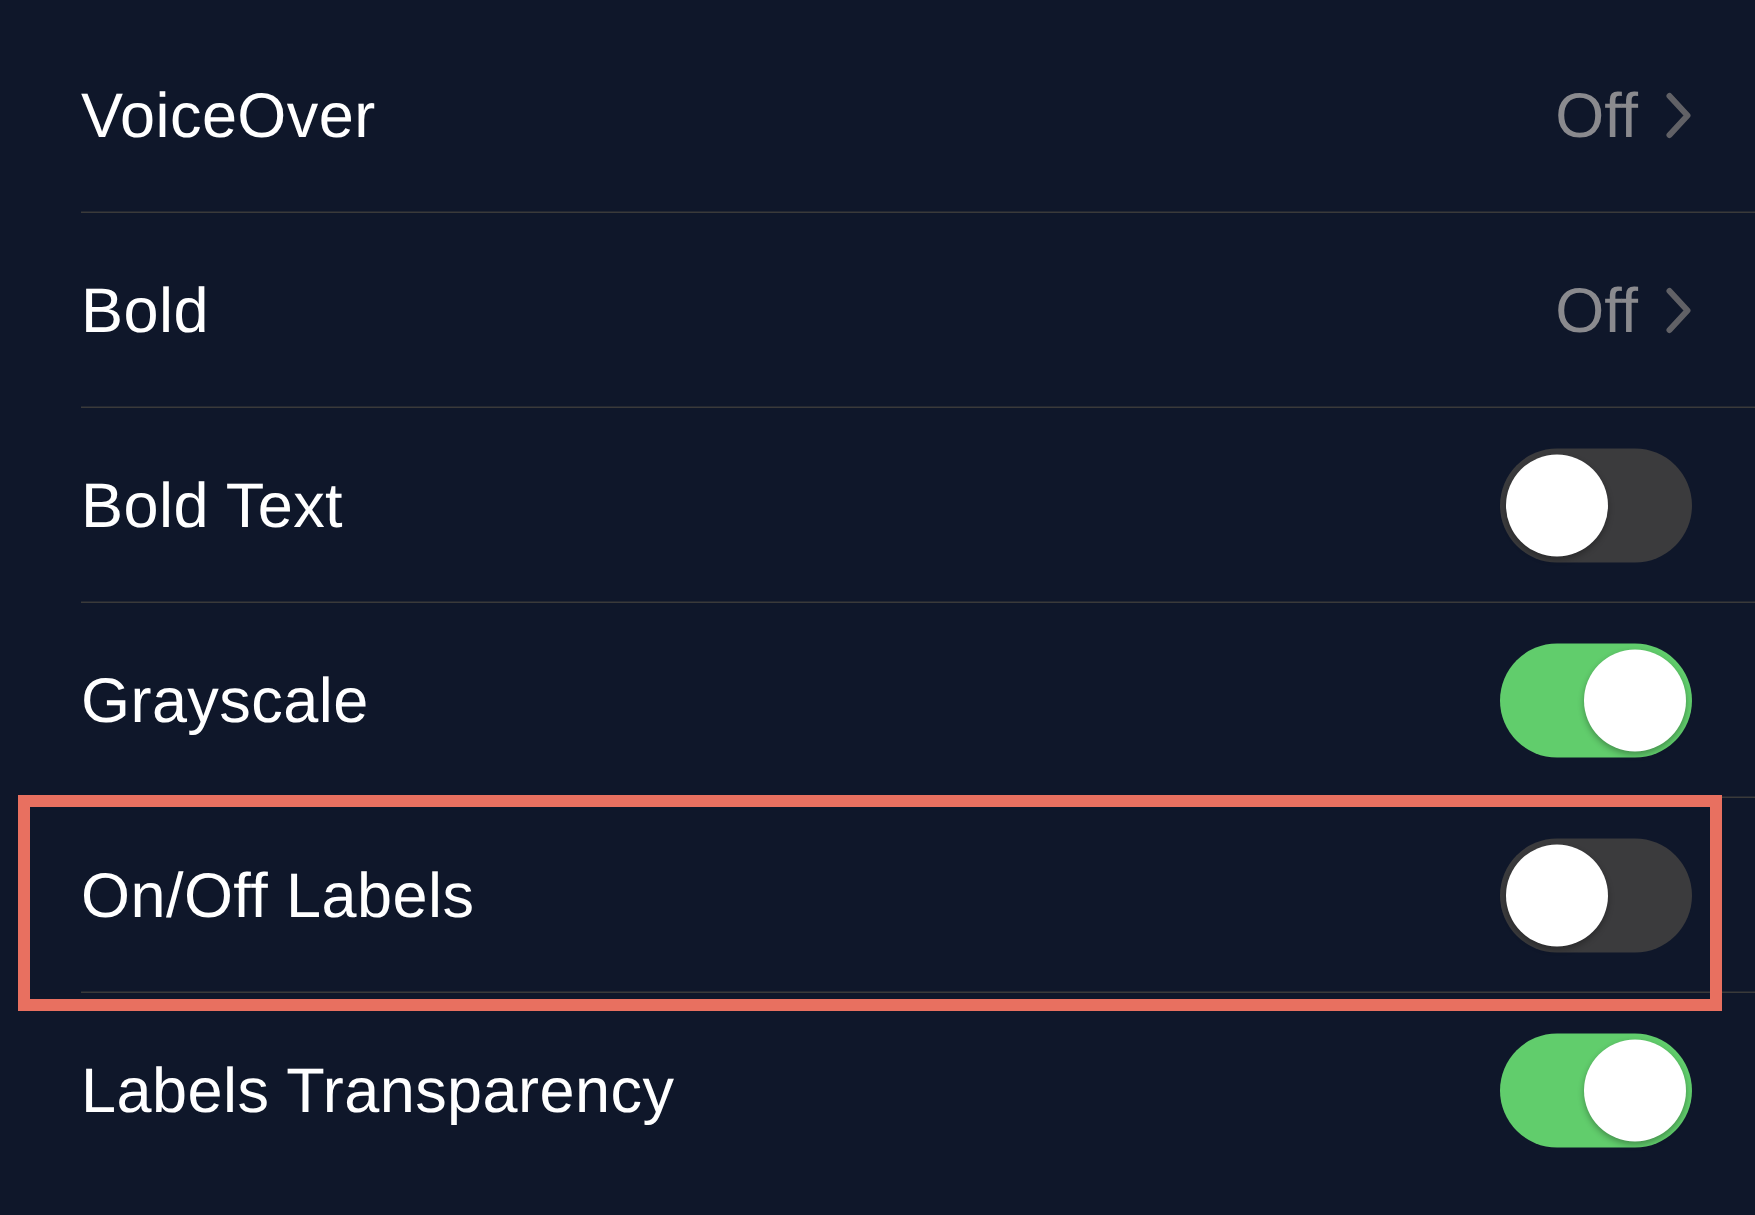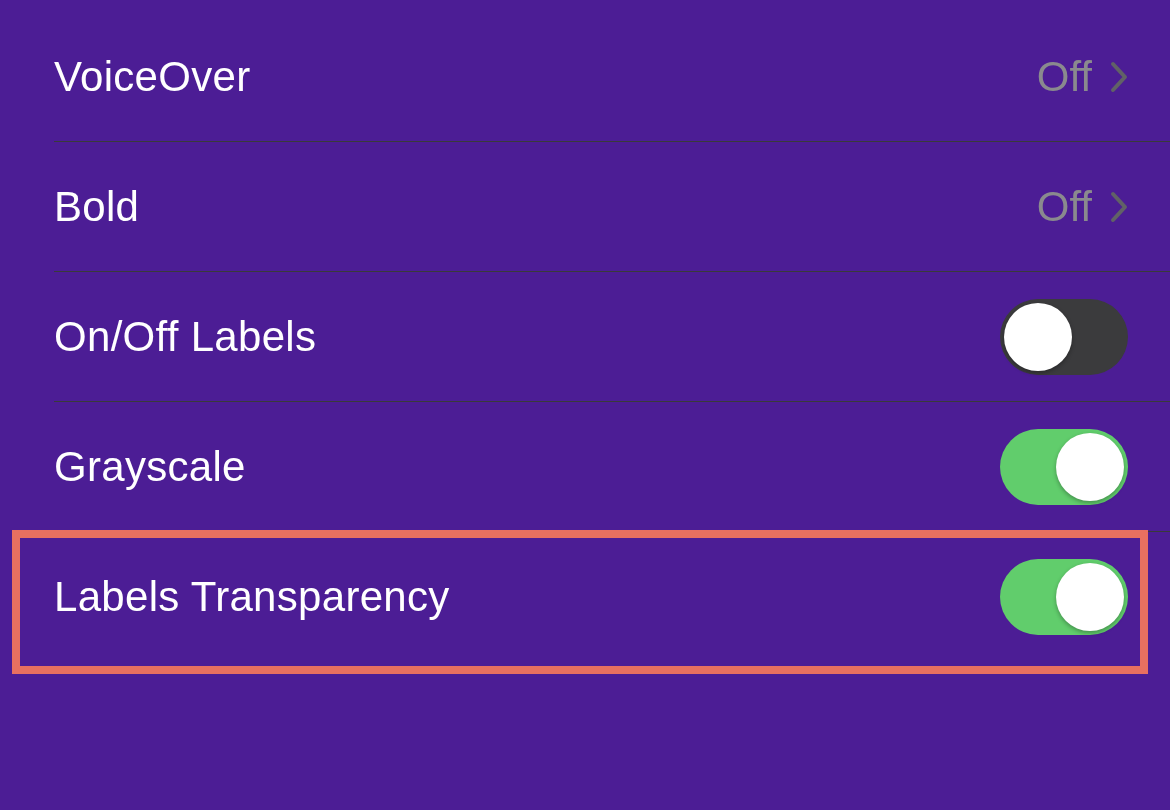--- a/index.html
+++ b/index.html
@@ -8,21 +8,21 @@
       box-sizing: border-box;
     }
     body {
       width: 1170px;
       height: 810px;
       background: #000;
       font-family: -apple-system, BlinkMacSystemFont, "Helvetica Neue", Helvetica, Arial, sans-serif;
       overflow: hidden;
     }
     .container {
-      background: #4c1d95;
+      background: #0f172a;
       width: 100%;
       height: 100%;
       padding-top: 12px;
     }
     .settings-list {
       display: flex;
       flex-direction: column;
     }
     .row {
       display: flex;
@@ -135,34 +135,42 @@
       <div class="row-right">
         <span class="row-value">Off</span>
         <span class="chevron">
           <svg viewBox="0 0 18 32">
               <path d="M3 3 L15 16 L3 29"></path>
             </svg>
         </span>
       </div>
     </div>
 
-
     <div class="row">
-      <span class="row-label">On/Off Labels</span>
+      <span class="row-label">Bold Text</span>
       <div class="row-right">
         <div class="toggle off">
           <div class="toggle-knob"></div>
         </div>
       </div>
     </div>
 
     <div class="row">
       <span class="row-label">Grayscale</span>
       <div class="row-right">
         <div class="toggle on">
+          <div class="toggle-knob"></div>
+        </div>
+      </div>
+    </div>
+
+    <div class="row">
+      <span class="row-label">On/Off Labels</span>
+      <div class="row-right">
+        <div class="toggle off">
           <div class="toggle-knob"></div>
         </div>
       </div>
     </div>
 
     <div class="row">
       <span class="row-label">Labels Transparency</span>
       <div class="row-right">
         <div class="toggle on">
           <div class="toggle-knob"></div>

